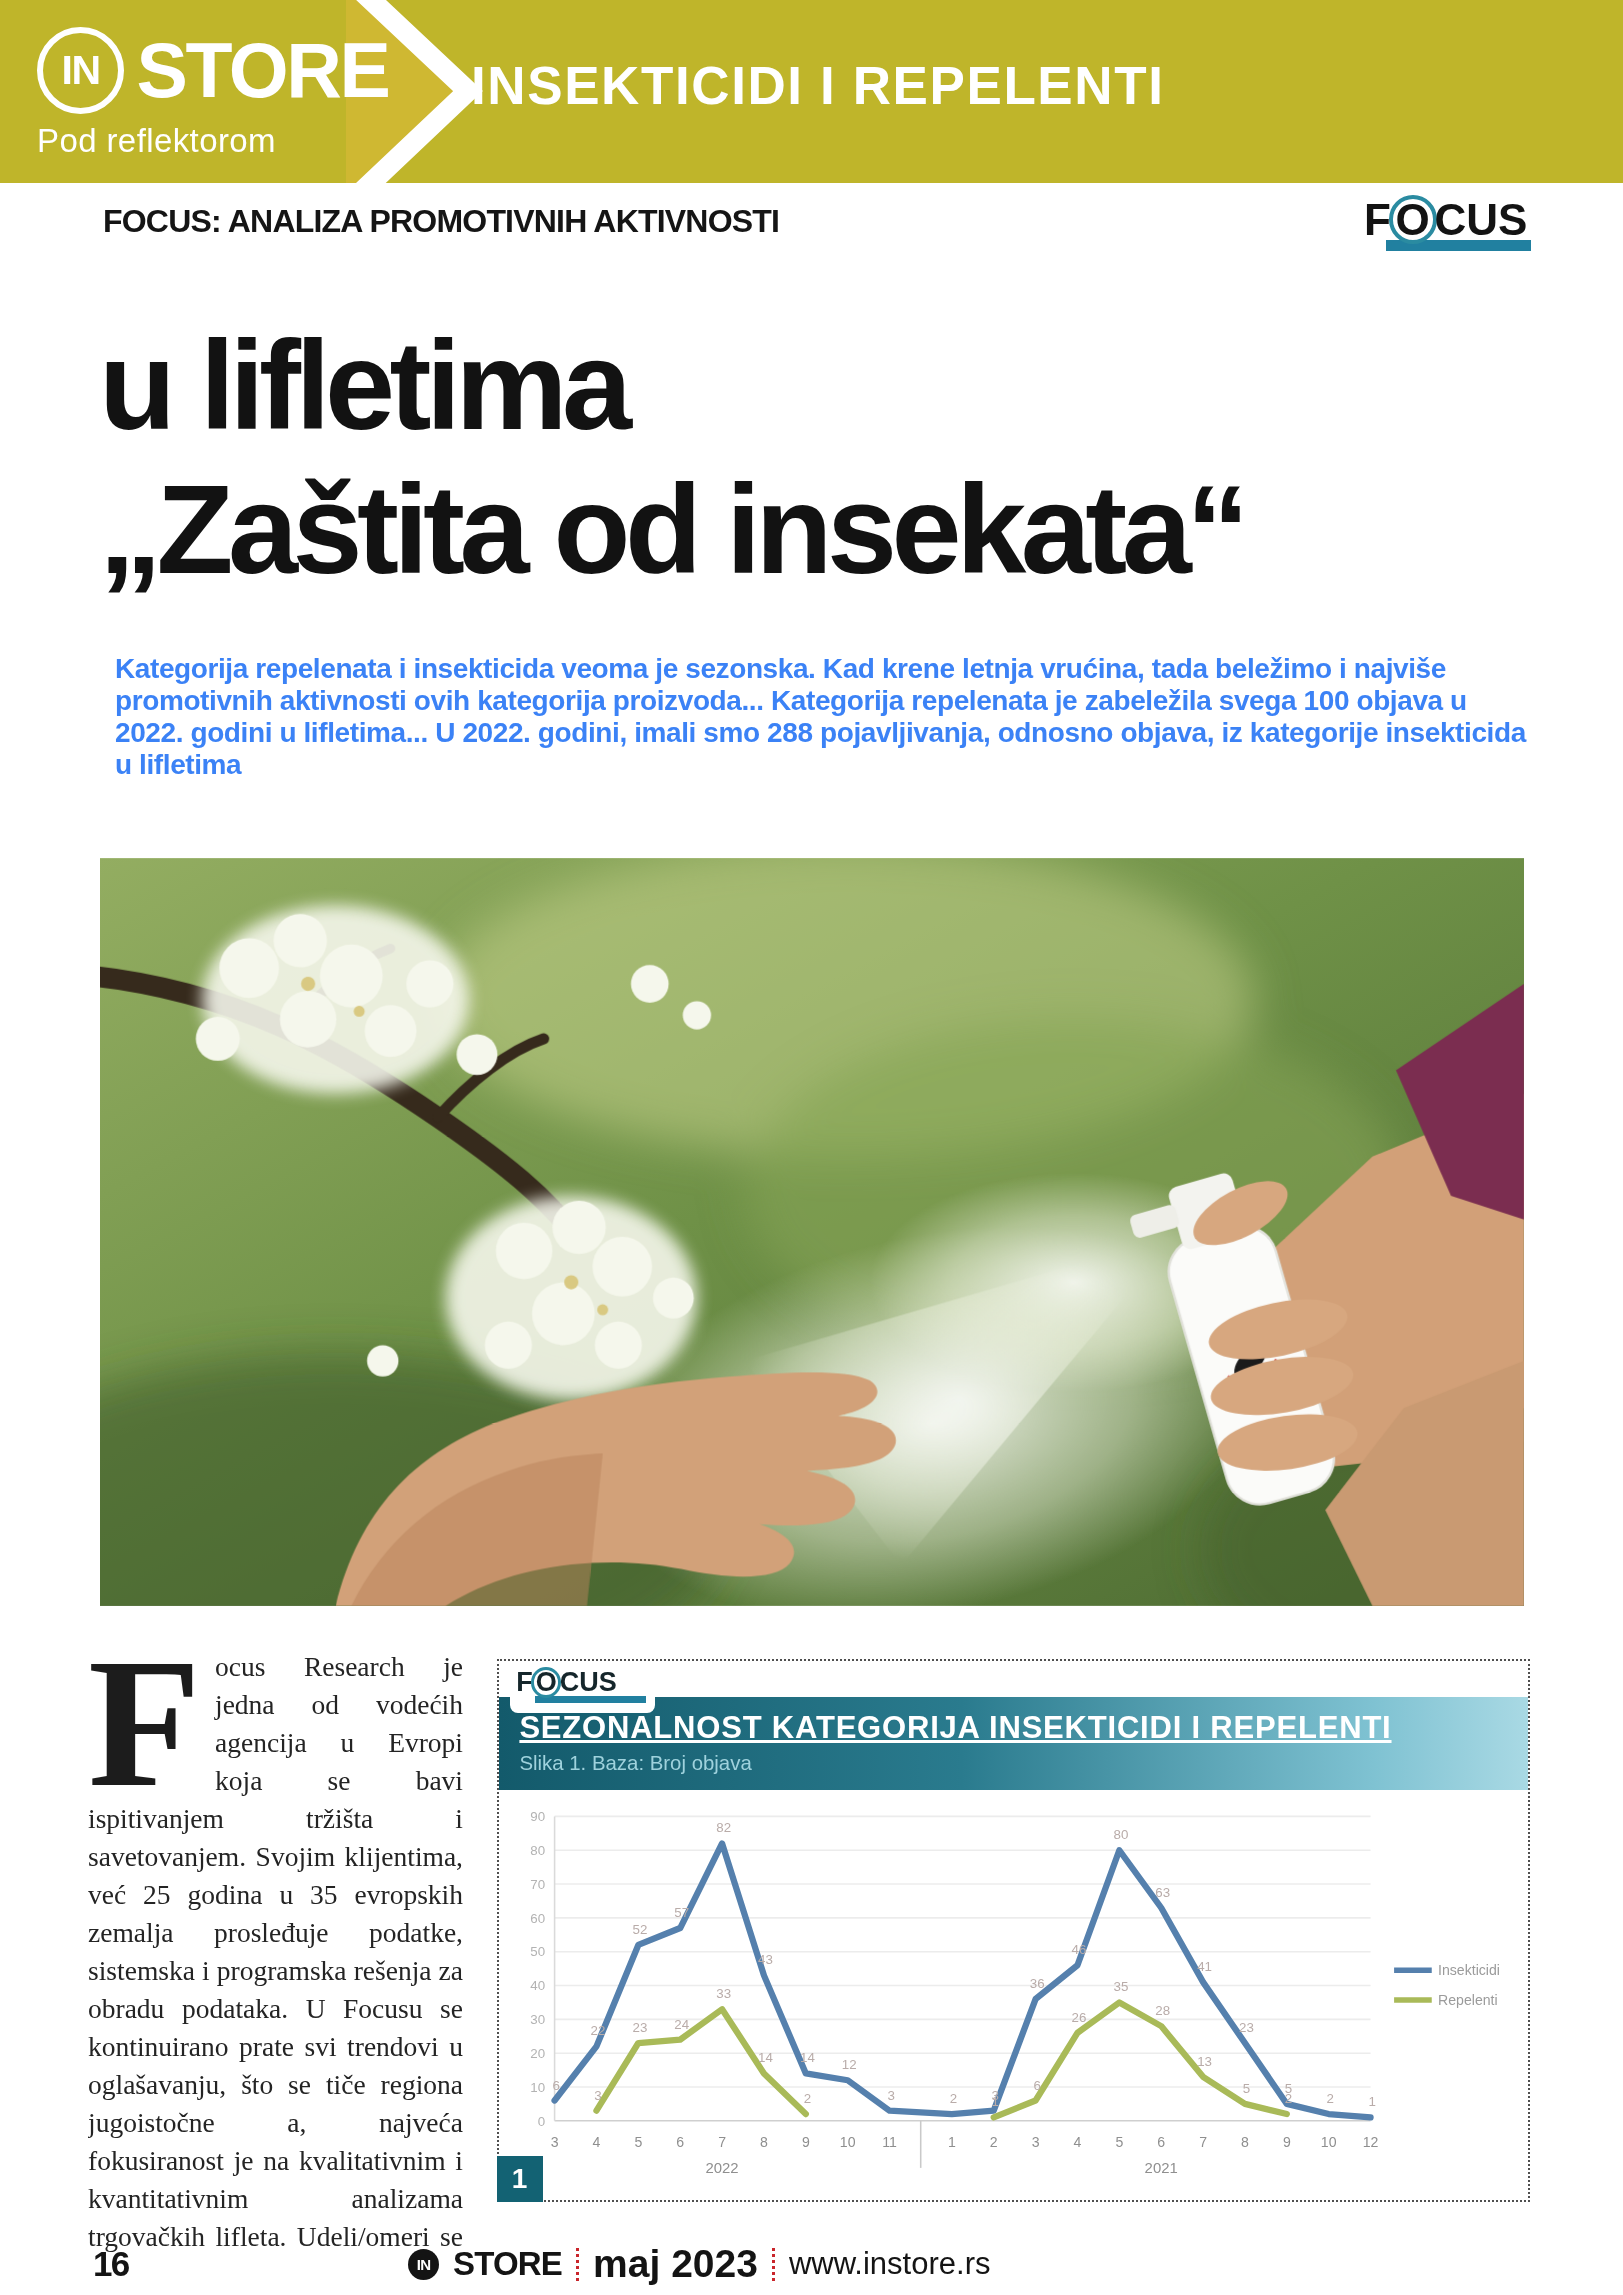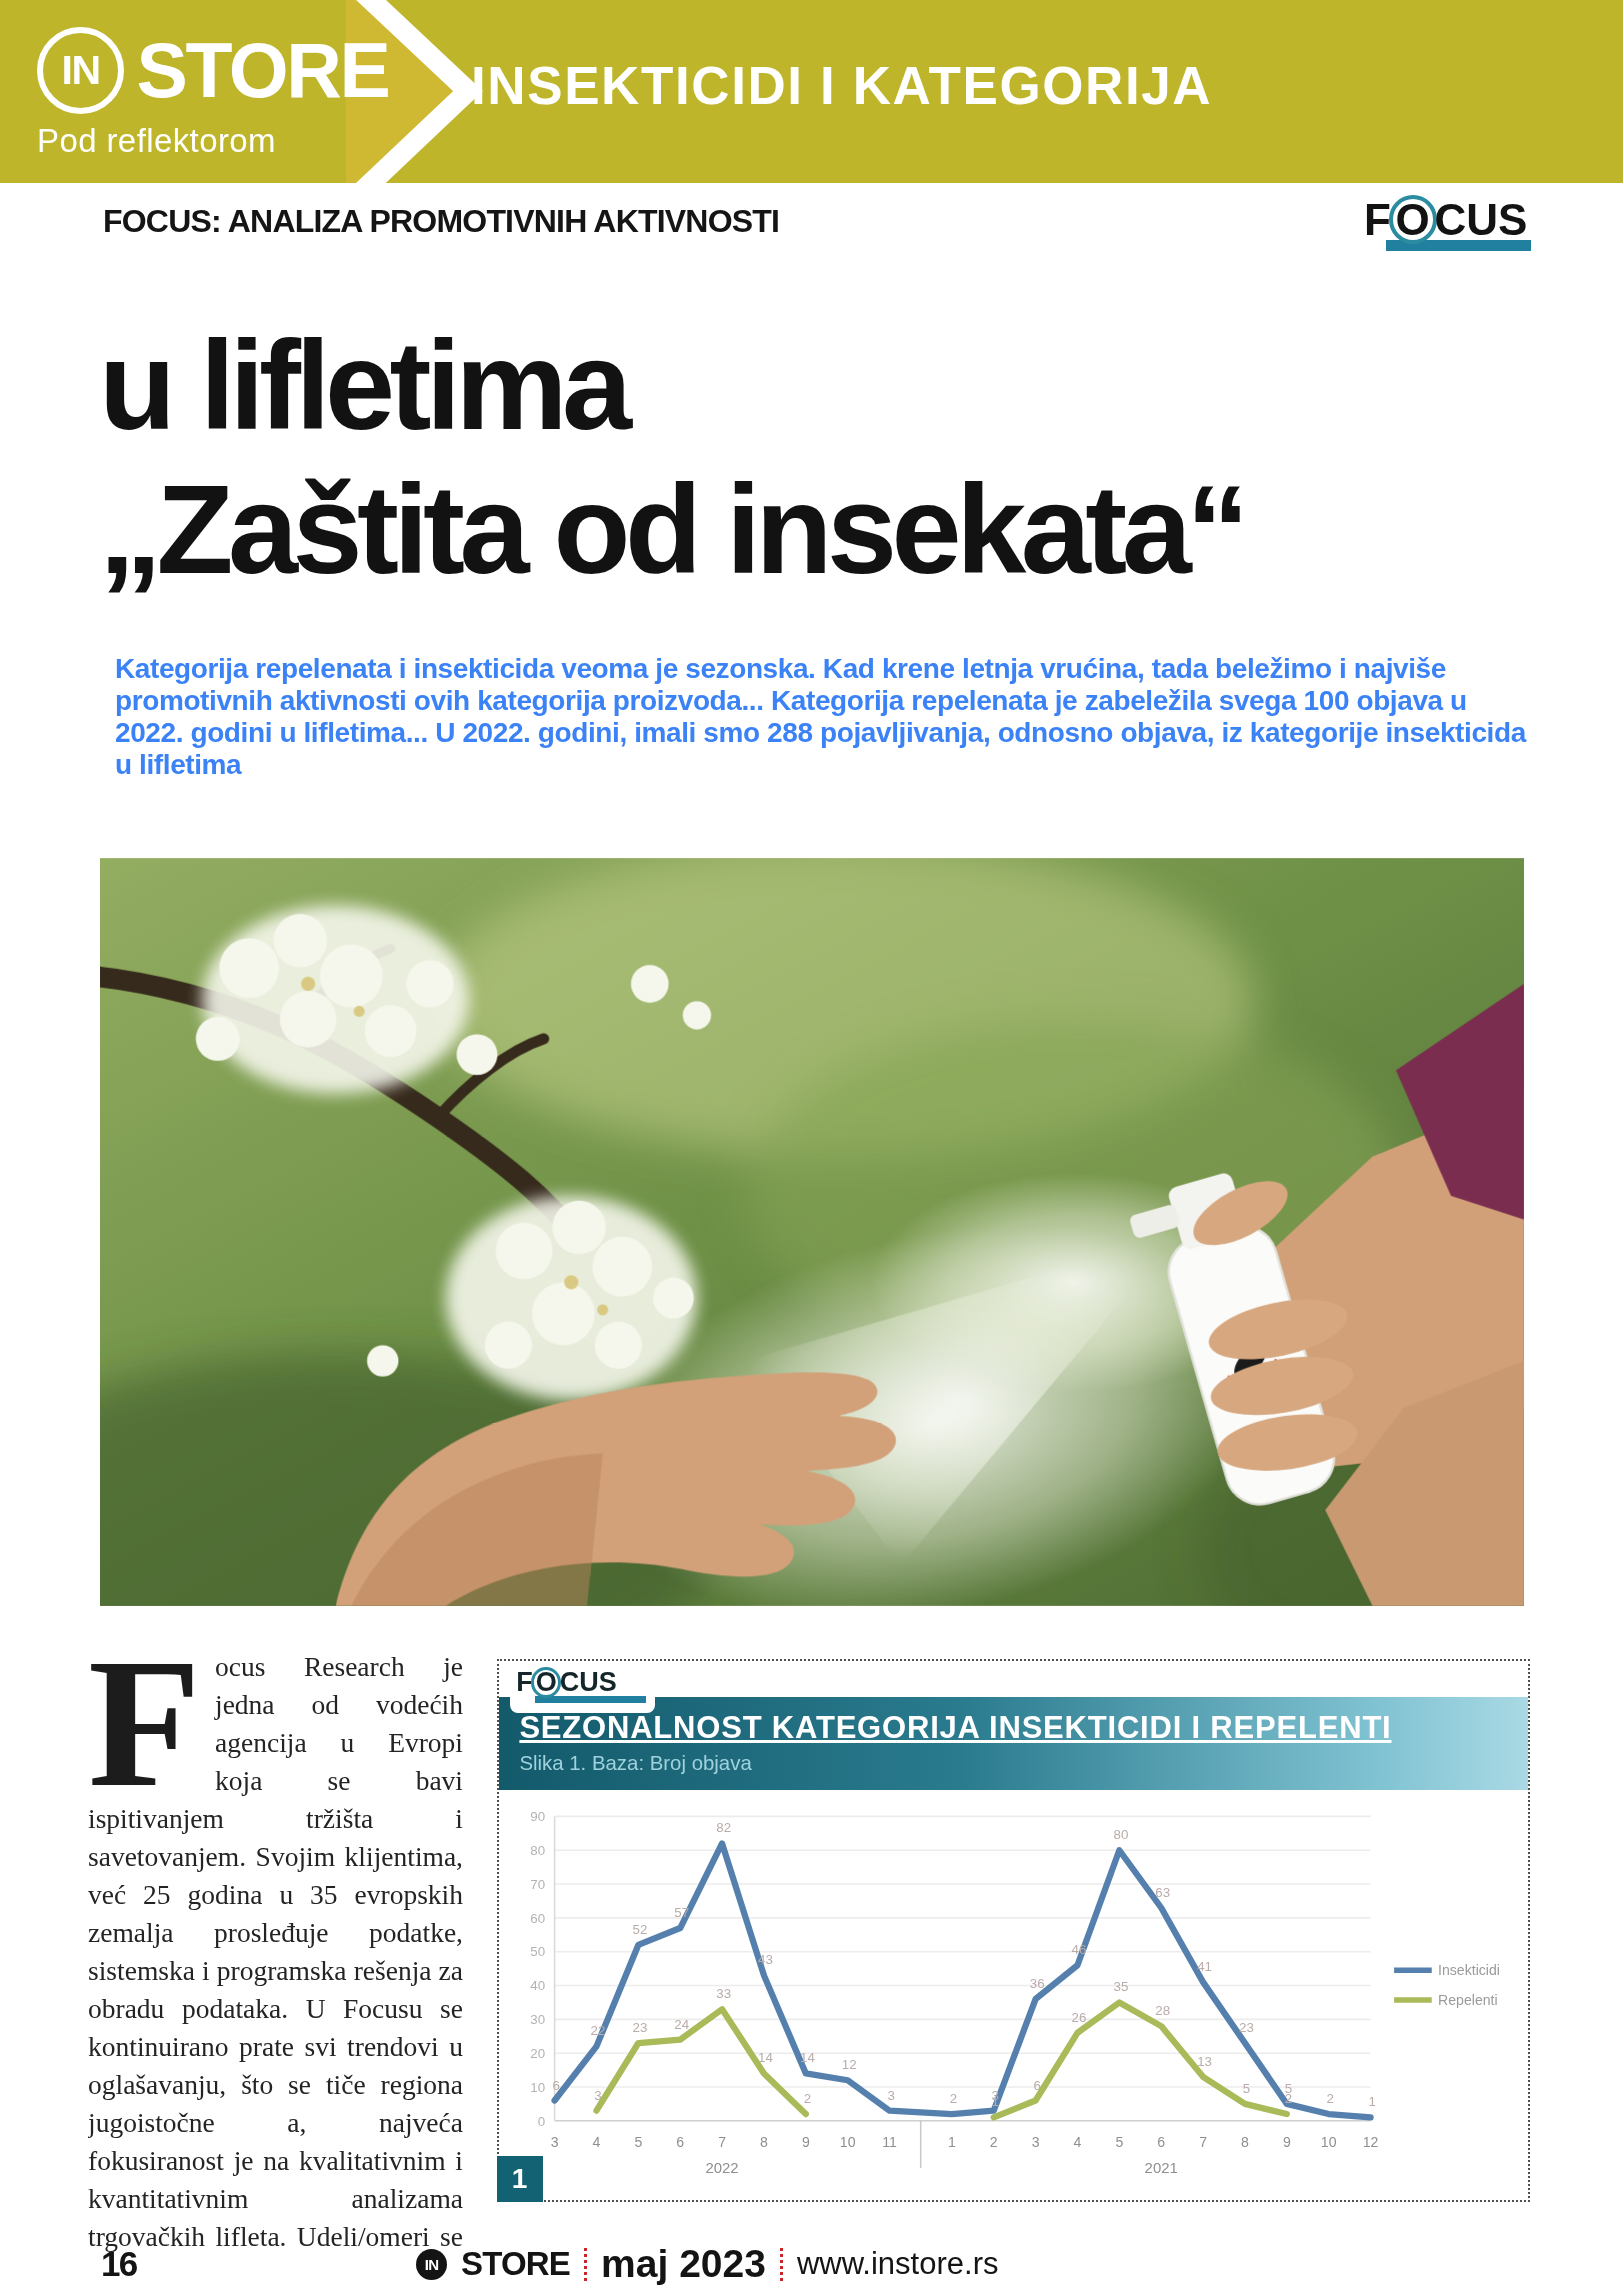--- a/index.html
+++ b/index.html
@@ -59,21 +59,21 @@
                 background:linear-gradient(90deg,#135a6b 0%,#2a7b8e 45%,#7fc2d2 85%,#a9d9e4 100%);}
   .chart-title{padding:12.6px 0 0 20.4px;color:#fff;font-weight:800;font-size:31px;letter-spacing:0.8px;text-decoration:underline;}
   .chart-subtitle{padding:6.3px 0 0 20.4px;color:#9fd2dd;font-size:20.4px;}
   #chart-svg{position:absolute;left:4.7px;top:135px;width:1016px;height:397px;}
   #chart-svg text{font-family:"Liberation Sans",sans-serif;}
   .fig-badge{position:absolute;left:-2.4px;bottom:-2.4px;width:46px;height:46px;background:#136273;
              color:#fff;font-weight:800;font-size:28px;display:flex;align-items:center;
              justify-content:center;z-index:4;}
 
   
-  .footer{position:absolute;left:8px;top:2242px;width:1367px;height:47px;color:#141414;}
+  .footer{position:absolute;left:0;top:2242px;width:1367px;height:47px;color:#141414;}
   .page-num{position:absolute;left:93px;top:1.6px;font-weight:800;font-size:35px;letter-spacing:-1.6px;}
   .footer-brand{position:absolute;left:408px;top:0;display:flex;align-items:center;gap:14px;}
   .in-circle-small{width:31px;height:31px;border-radius:50%;background:#141414;color:#fff;
                    display:flex;align-items:center;justify-content:center;
                    font-weight:800;font-size:15px;letter-spacing:-0.8px;}
   .footer-store{font-weight:800;font-size:33px;letter-spacing:-0.8px;}
   .dot-sep{width:0;height:33px;border-left:3.9px dotted #c9252b;}
   .footer-date{font-weight:700;font-size:39px;}
   .footer-site{font-size:31px;font-weight:400;}
 </style>
@@ -89,21 +89,21 @@
     </svg>
     <div class="logo-wrap">
       <div class="logo-row">
         <div class="in-circle">
           <span>IN</span>
         </div>
         <div class="store-word">STORE</div>
       </div>
       <div class="tagline">Pod reflektorom</div>
     </div>
-    <div class="band-title">INSEKTICIDI I KATEGORIJA</div>
+    <div class="band-title">INSEKTICIDI I REPELENTI</div>
   </div>
 
   <div class="kicker">FOCUS: ANALIZA PROMOTIVNIH AKTIVNOSTI</div>
   <div class="focus-logo">
     <div class="focus-text">
       <span>F</span><span class="focus-o">O</span><span>CUS</span>
     </div>
     <div class="focus-bar"></div>
   </div>
 

